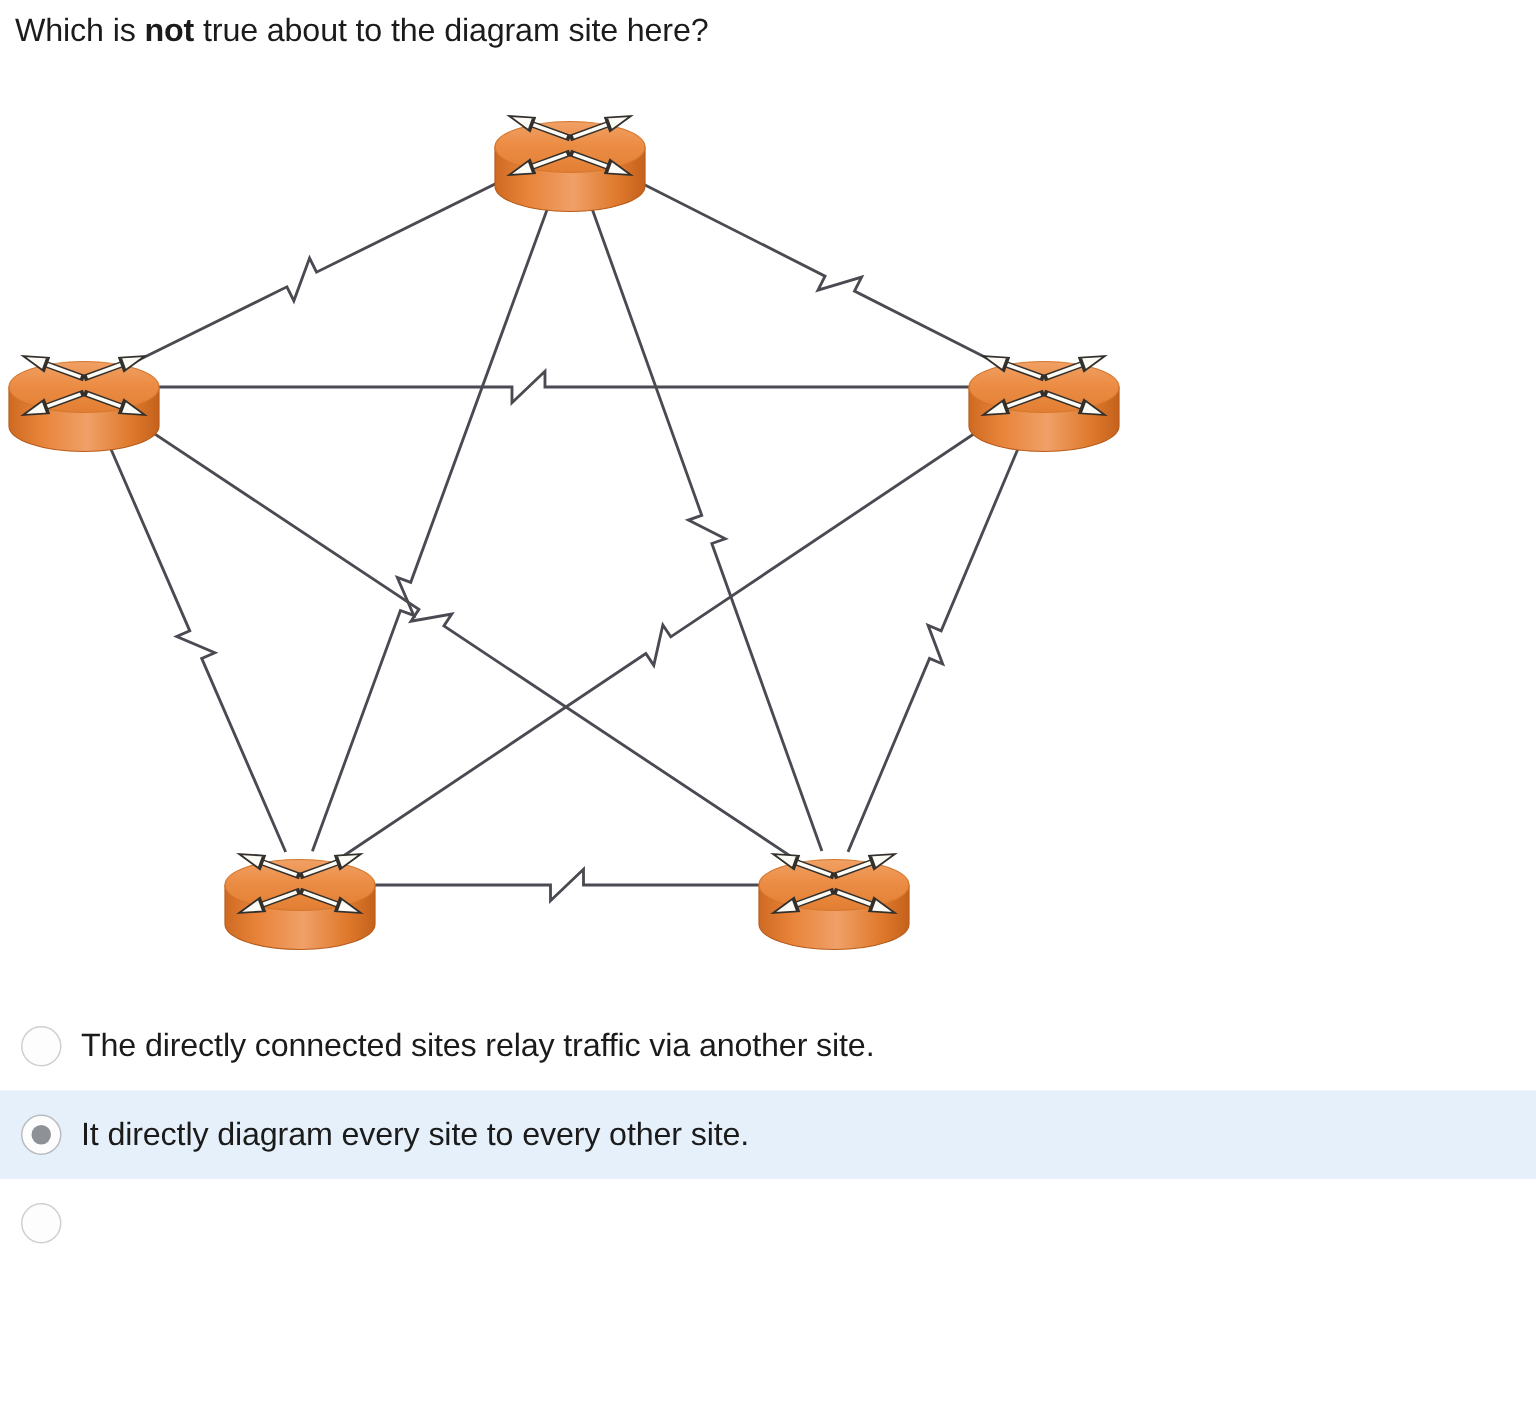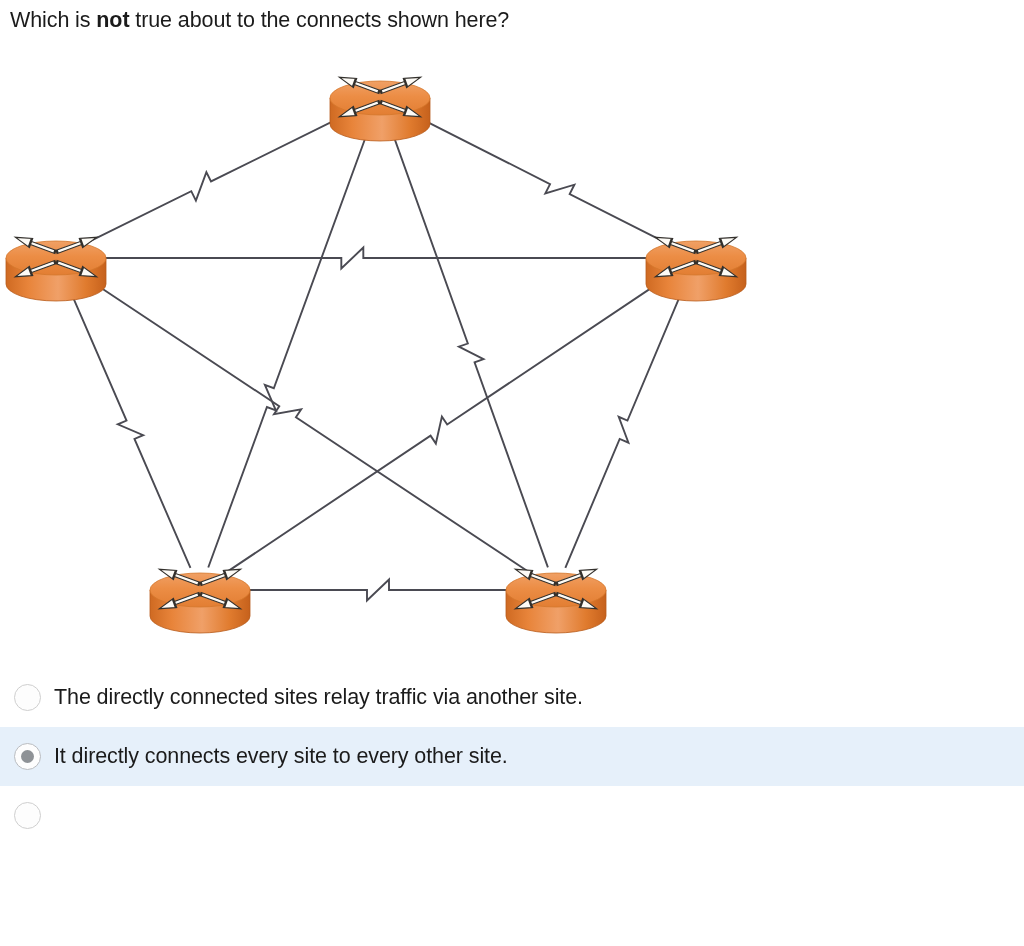--- a/index.html
+++ b/index.html
@@ -99,21 +99,21 @@
     line-height: 27px;
     letter-spacing: -0.1px;
     color: #1b1b1b;
     white-space: nowrap;
   }
 </style>
 </head>
 <body>
 
 <div id="question-prompt">
-  <span>Which is </span><b>not</b><span> true about to the connects shown here?</span>
+  <span>Which is </span><b>not</b><span> true about to the diagram site here?</span>
 </div>
 
 <div id="diagram-figure">
   <svg id="topology-svg" viewBox="0 0 1024 615">
     <defs>
       <linearGradient id="gradTop" x1="0" y1="0" x2="0" y2="1">
         <stop offset="0%" stop-color="#f0a065"></stop>
         <stop offset="45%" stop-color="#ec8d45"></stop>
         <stop offset="100%" stop-color="#e27e33"></stop>
       </linearGradient>
@@ -265,18 +265,18 @@
 
 <div id="answer-options">
     <div class="option-row">
       <span class="radio-control"></span>
       <span class="option-label">The directly connected sites relay traffic via another site.</span>
     </div>
     <div class="option-row is-selected">
       <span class="radio-control">
         <span class="radio-dot"></span>
       </span>
-      <span class="option-label">It directly connects every site to every other site.</span>
+      <span class="option-label">It directly diagram every site to every other site.</span>
     </div>
     <div class="option-row">
       <span class="radio-control"></span>
     </div>
   </div>
 
 </body></html>

